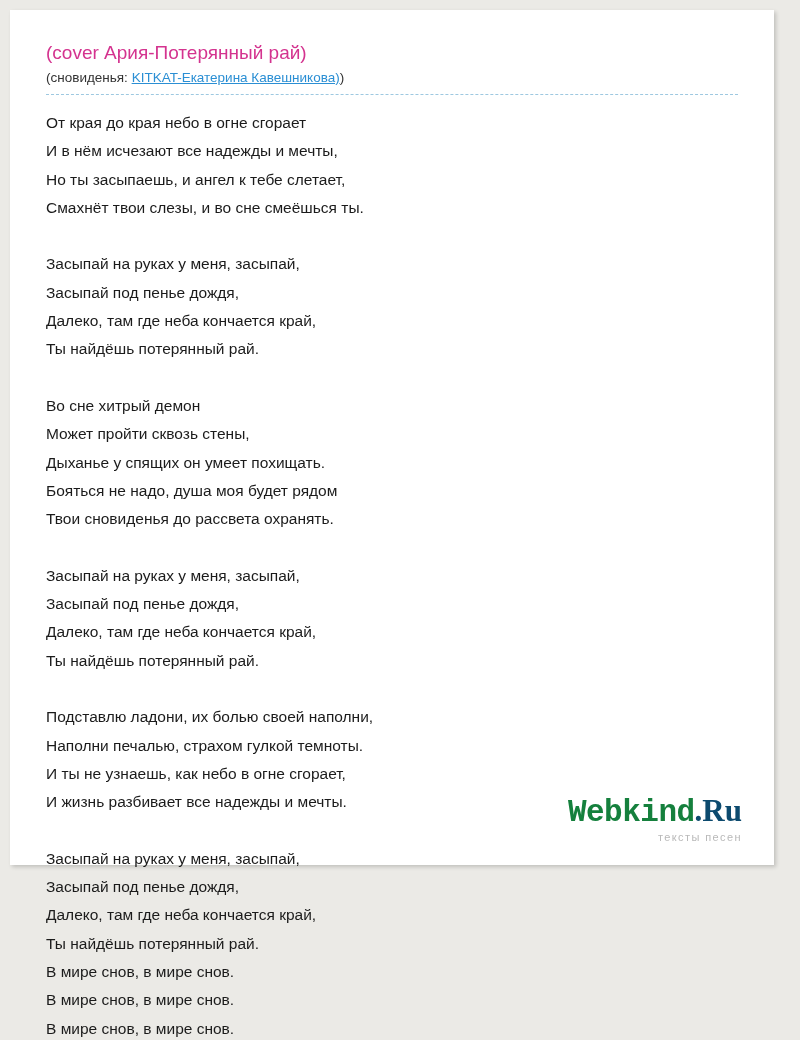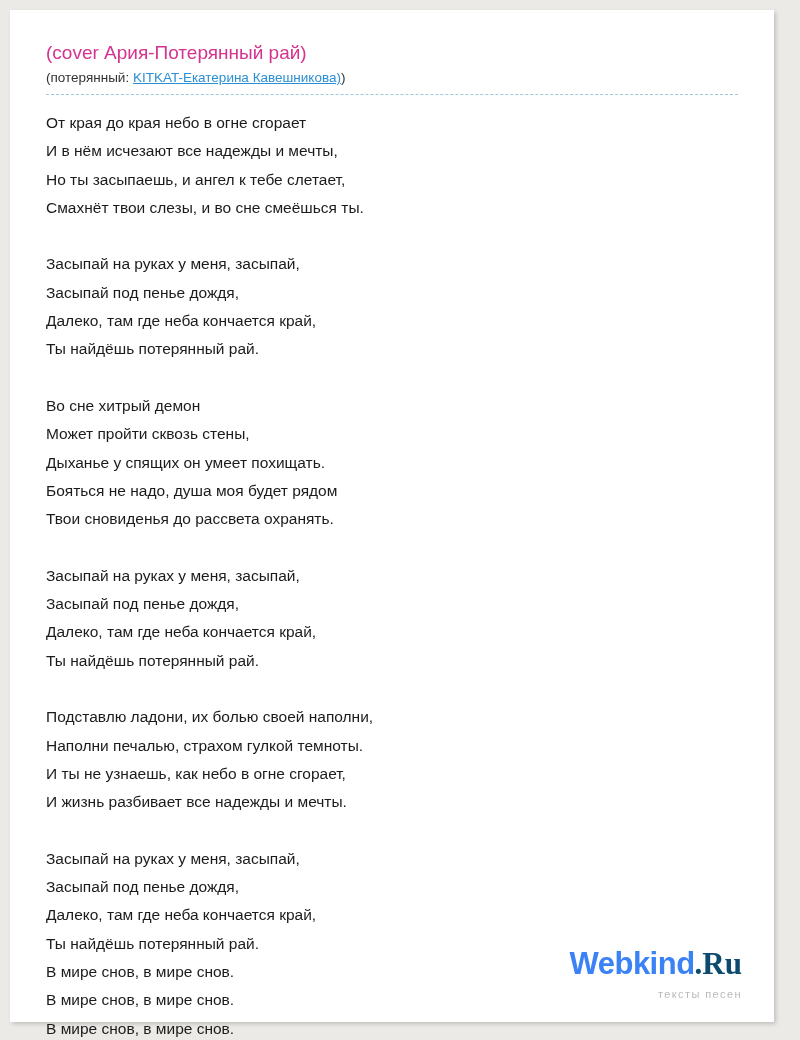--- a/index.html
+++ b/index.html
@@ -11,21 +11,21 @@
     height: 1040px;
     background: #ebeae6;
     font-family: "Liberation Sans", sans-serif;
     overflow: hidden;
   }
   .page {
     position: absolute;
     left: 10px;
     top: 10px;
     width: 764px;
-    height: 1012px;
+    height: 855px;
     background: #ffffff;
     box-shadow: 2px 2px 4px rgba(0,0,0,0.18);
     box-sizing: border-box;
     padding: 30px 36px 0 36px;
   }
   .title {
     color: #d4338f;
     font-size: 19px;
     line-height: 26px;
     margin: 0 0 4px 0;
@@ -54,47 +54,47 @@
   .footer-logo {
     position: absolute;
     right: 32px;
     bottom: 22px;
     text-align: right;
     line-height: 1;
   }
   .logo-main {
     font-size: 31px;
     font-weight: bold;
-    color: #3b82f6;
+    color: #15803d;
     letter-spacing: -0.5px;
-    font-family: Liberation Sans, sans-serif;
+    font-family: Liberation Mono, monospace;
     text-align: center;
   }
   .logo-ru {
     font-size: 31px;
     font-weight: bold;
     color: #0c4a6e;
     font-family: "Liberation Serif", serif;
   }
   .logo-sub {
     font-size: 11px;
     color: #b9b9b9;
     letter-spacing: 1.4px;
-    margin-top: 10px;
+    margin-top: 4px;
   }
 </style>
 </head>
 <body>
 
 <div class="page">
 
   <h1 class="title">(cover Ария-Потерянный рай)</h1>
 
   <div class="performer-line">
-    <span>(потерянный:</span>
+    <span>(сновиденья:</span>
     <a href="#">KITKAT-Екатерина Кавешникова)</a><span>)</span>
   </div>
 
   <div class="lyrics">От края до края небо в огне сгорает
 И в нём исчезают все надежды и мечты,
 Но ты засыпаешь, и ангел к тебе слетает,
 Смахнёт твои слезы, и во сне смеёшься ты.
 
 Засыпай на руках у меня, засыпай,
 Засыпай под пенье дождя,

